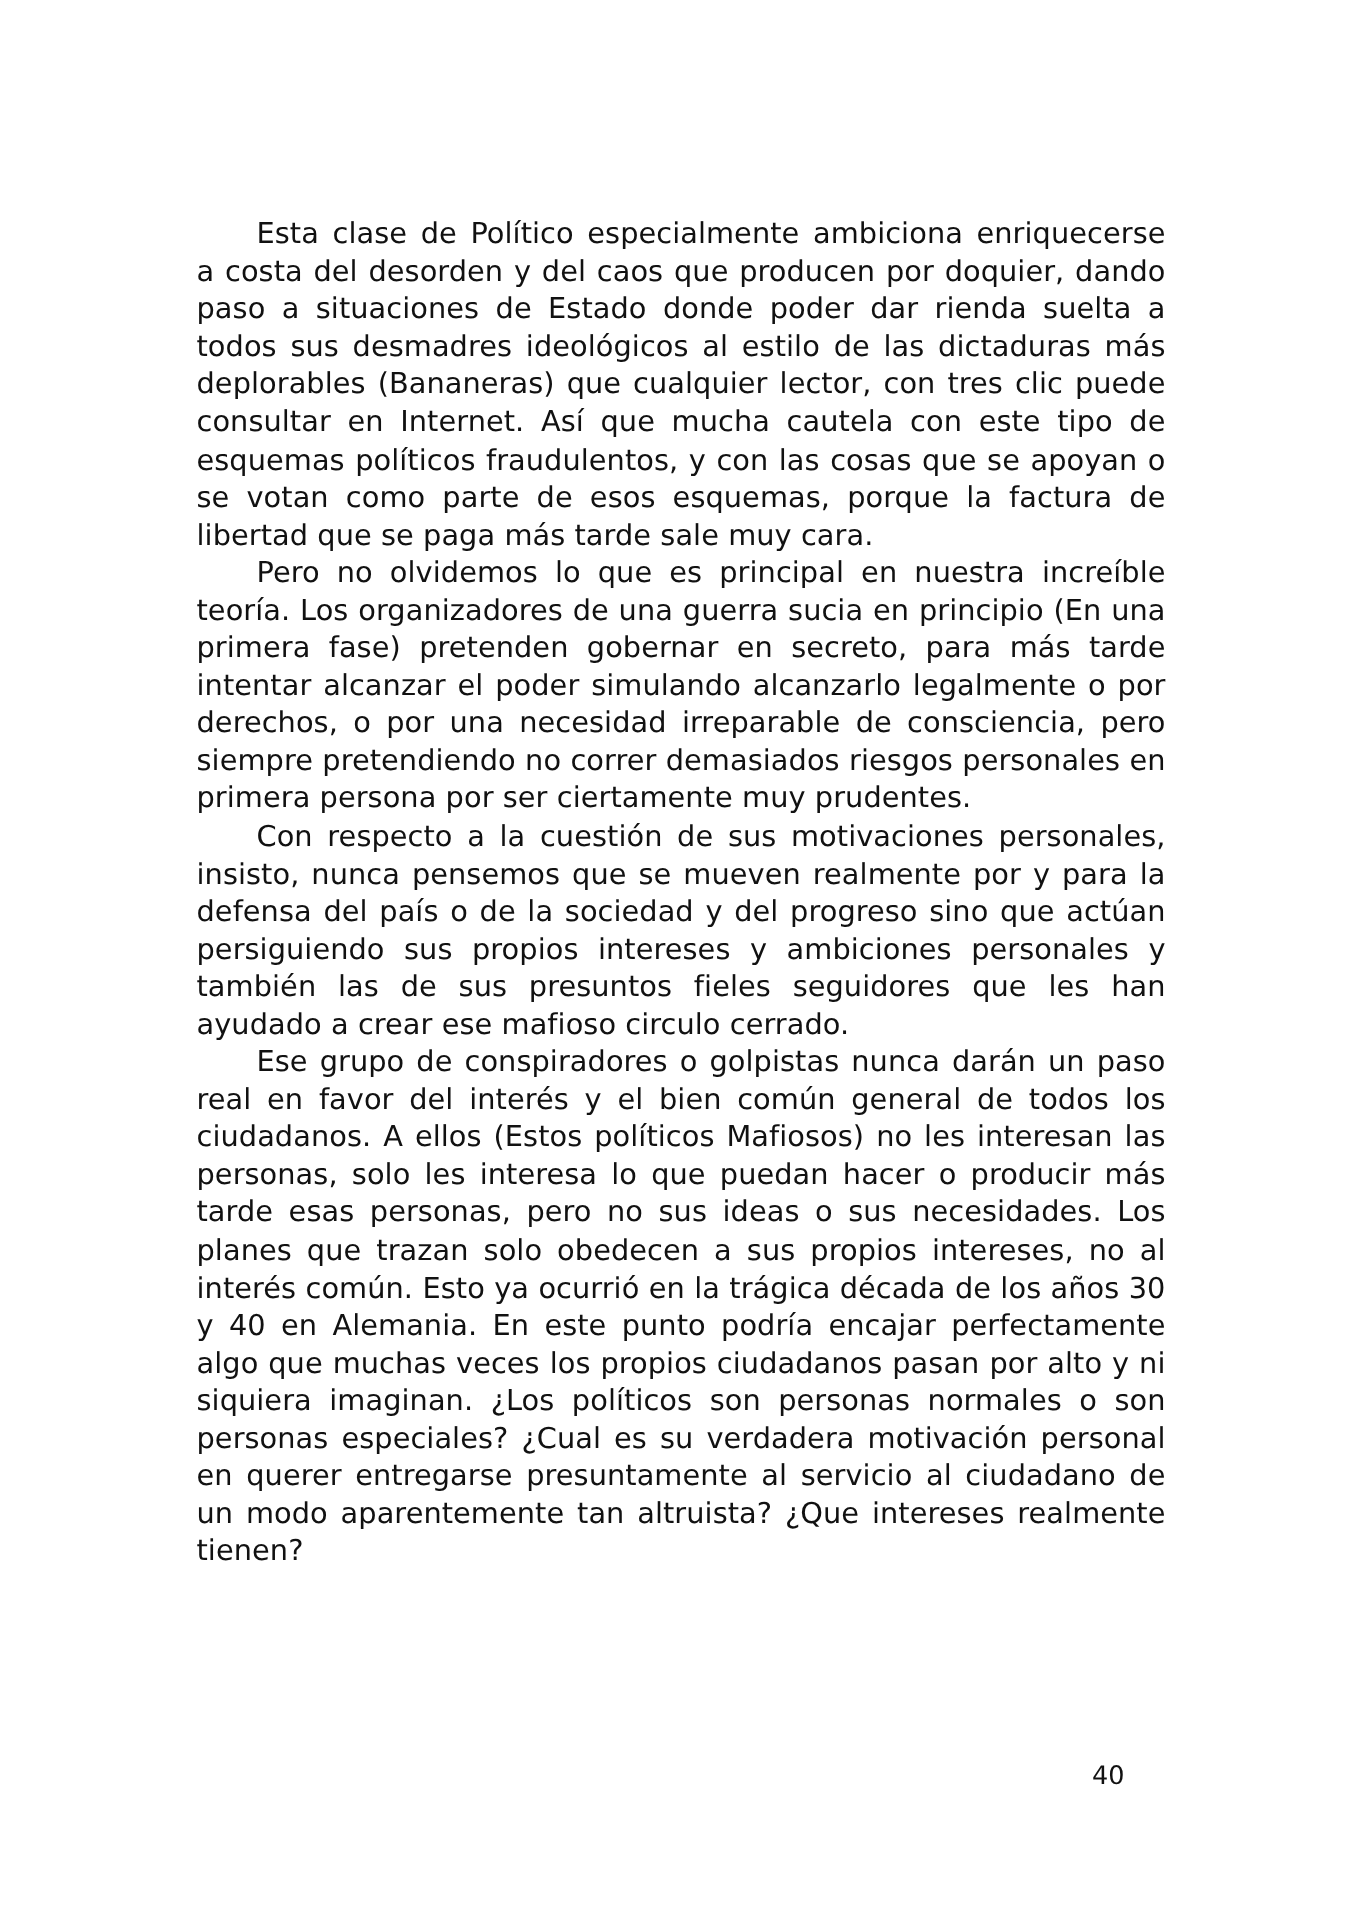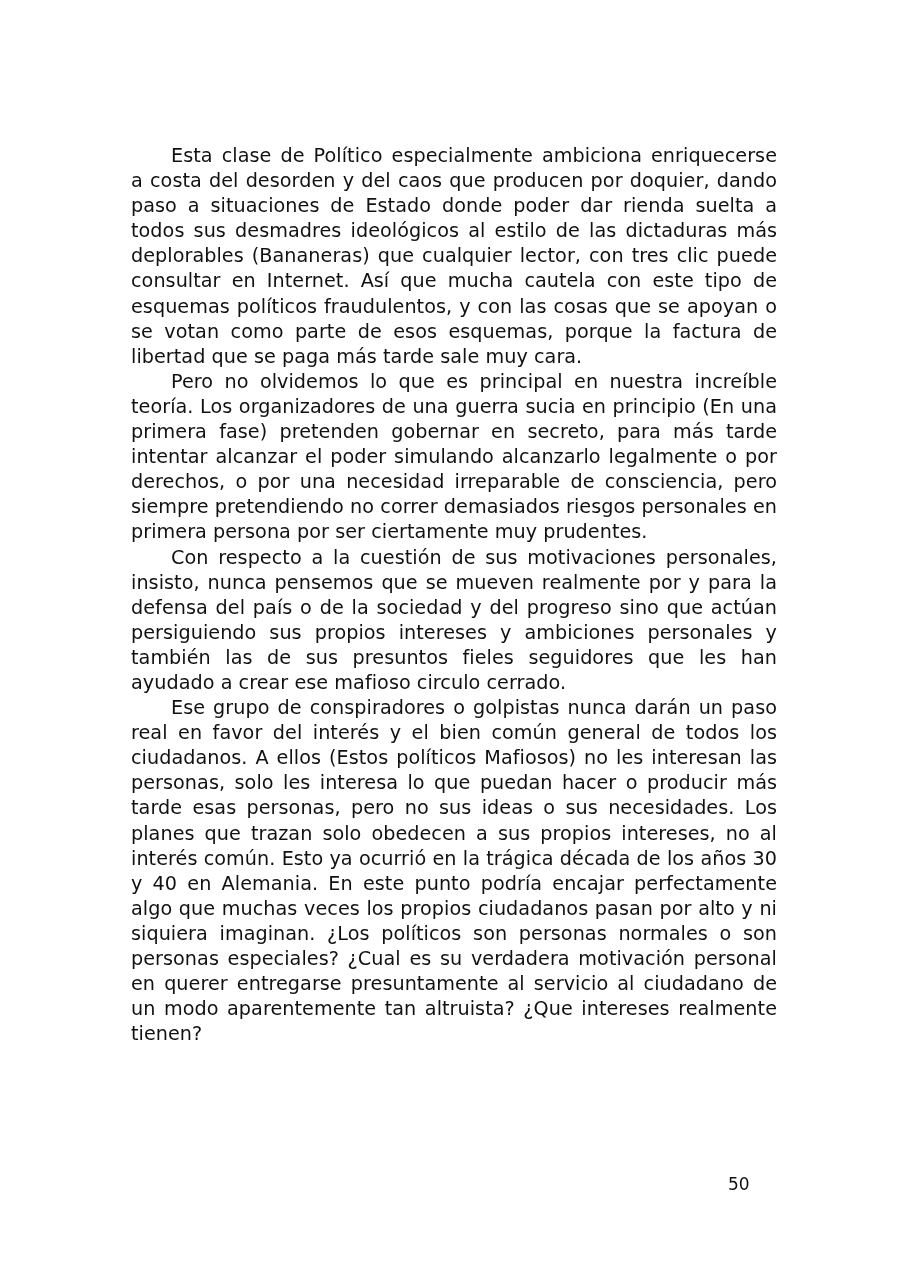--- a/index.html
+++ b/index.html
@@ -50,14 +50,14 @@
 </head>
 <body>
 
 <div class="page">
   <div class="text-block">
     <p>Esta clase de Político especialmente ambiciona enriquecerse a costa del desorden y del caos que producen por doquier, dando paso a situaciones de Estado donde poder dar rienda suelta a todos sus desmadres ideológicos al estilo de las dictaduras más deplorables (Bananeras) que cualquier lector, con tres clic puede consultar en Internet. Así que mucha cautela con este tipo de esquemas políticos fraudulentos, y con las cosas que se apoyan o se votan como parte de esos esquemas, porque la factura de libertad que se paga más tarde sale muy cara.</p>
     <p>Pero no olvidemos lo que es principal en nuestra increíble teoría. Los organizadores de una guerra sucia en principio (En una primera fase) pretenden gobernar en secreto, para más tarde intentar alcanzar el poder simulando alcanzarlo legalmente o por derechos, o por una necesidad irreparable de consciencia, pero siempre pretendiendo no correr demasiados riesgos personales en primera persona por ser ciertamente muy prudentes.</p>
     <p>Con respecto a la cuestión de sus motivaciones personales, insisto, nunca pensemos que se mueven realmente por y para la defensa del país o de la sociedad y del progreso sino que actúan persiguiendo sus propios intereses y ambiciones personales y también las de sus presuntos fieles seguidores que les han ayudado a crear ese mafioso circulo cerrado.</p>
     <p>Ese grupo de conspiradores o golpistas nunca darán un paso real en favor del interés y el bien común general de todos los ciudadanos. A ellos (Estos políticos Mafiosos) no les interesan las personas, solo les interesa lo que puedan hacer o producir más tarde esas personas, pero no sus ideas o sus necesidades. Los planes que trazan solo obedecen a sus propios intereses, no al interés común. Esto ya ocurrió en la trágica década de los años 30 y 40 en Alemania. En este punto podría encajar perfectamente algo que muchas veces los propios ciudadanos pasan por alto y ni siquiera imaginan. ¿Los políticos son personas normales o son personas especiales? ¿Cual es su verdadera motivación personal en querer entregarse presuntamente al servicio al ciudadano de un modo aparentemente tan altruista? ¿Que intereses realmente tienen?</p>
   </div>
-  <div class="page-number">50</div>
+  <div class="page-number">40</div>
 </div>
 
 </body></html>

